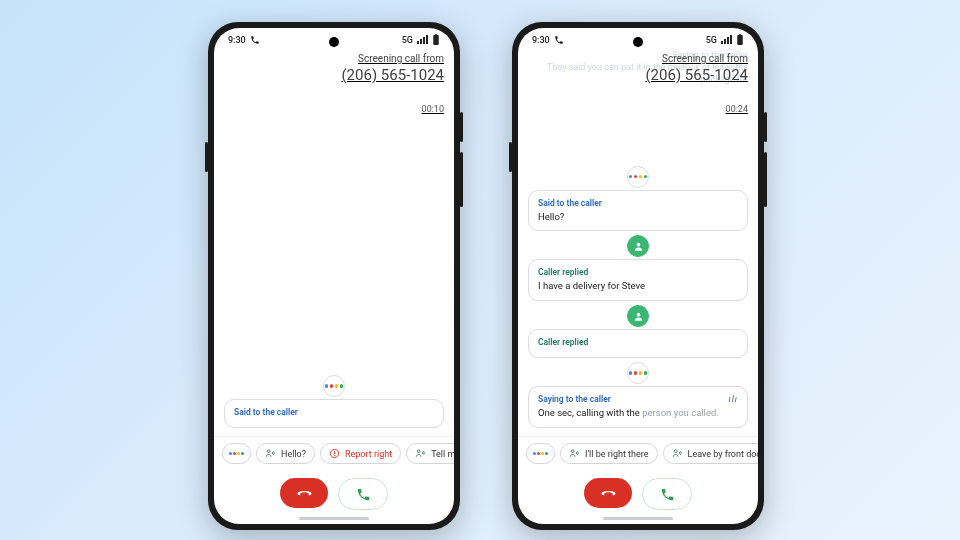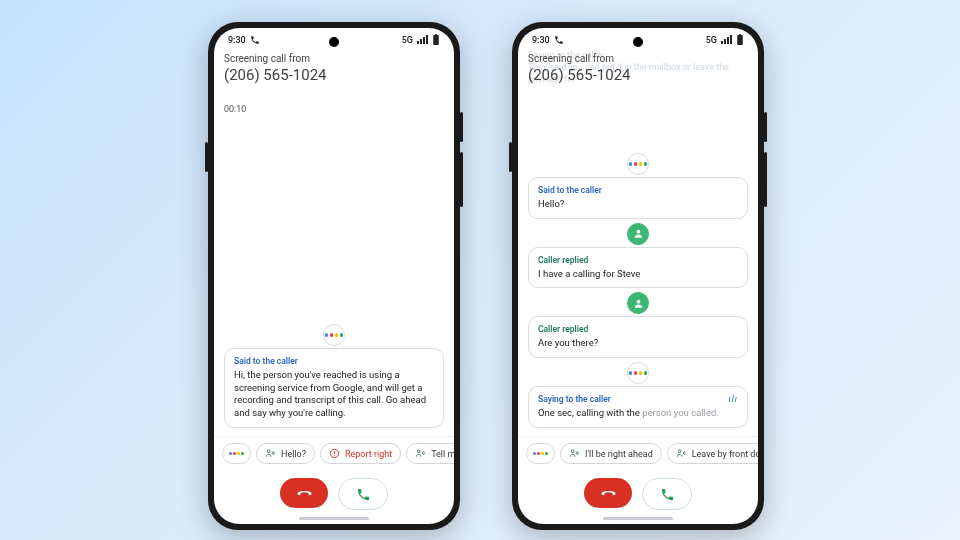--- a/index.html
+++ b/index.html
@@ -18,21 +18,21 @@
     overflow:hidden;display:flex;flex-direction:column;}
   .camera{position:absolute;top:9px;left:50%;transform:translateX(-50%);width:10px;height:10px;
     border-radius:50%;background:#000;z-index:10;}
   .status-bar{display:flex;justify-content:space-between;align-items:center;
     padding:6px 14px 2px;font-size:9px;font-weight:500;color:#222;}
   .status-left,.status-right{display:flex;align-items:center;gap:4px;}
   .sig{display:inline-flex;align-items:flex-end;gap:1px;}
   .sig i{display:block;width:2px;background:#222;}
   .sig i:nth-child(1){height:3px;}.sig i:nth-child(2){height:5px;}
   .sig i:nth-child(3){height:7px;}.sig i:nth-child(4){height:9px;}
-  .header{text-align:left;padding:6px 10px 4px;flex-shrink:0;}
+  .header{text-align:right;padding:6px 10px 4px;flex-shrink:0;text-decoration:underline;}
   .header .line1{font-size:10px;color:#444;}
   .header .line2{font-size:15px;color:#404040;margin-top:2px;}
   .header .line3{font-size:9px;color:#555;margin-top:20px;}
   .content{flex:1;position:relative;overflow:hidden;}
   .content-inner{position:absolute;left:0;right:0;bottom:0;padding:0 10px;}
   .card{border:1px solid #d9dde2;border-radius:10px;padding:7px 9px;margin:6px 0 8px;
     background:#fff;position:relative;}
   .card-title{font-size:8.5px;font-weight:600;color:#2b66c0;margin-bottom:3px;}
   .card-title.replied{color:#1f7a62;}
   .card-body{font-size:9.5px;color:#222;line-height:1.35;}
@@ -118,21 +118,20 @@
           <div class="badge">
             <span class="assistant-dots">
                 <i></i>
                 <i></i>
                 <i></i>
                 <i></i>
               </span>
           </div>
           <div class="card">
             <div class="card-title">Said to the caller</div>
-            <div class="card-body">Hi, the person you've reached is using a screening service from Google, and will get a recording and transcript of this call. Go ahead and say why you're calling.</div>
           </div>
         </div>
       </div>
 
       <div class="chip-row">
         <div class="chip assist">
           <span class="tiny-assist">
               <i></i>
               <i></i>
               <i></i>
@@ -210,20 +209,21 @@
         </div>
       </div>
 
       <div class="header" style="position:relative;">
         <div class="ghost-text">
           <span>Saying to the caller</span><br>
           <span>They said you can put it in the mailbox or leave the package for</span>
         </div>
         <div class="line1" style="position:relative;">Screening call from</div>
         <div class="line2" style="position:relative;">(206) 565-1024</div>
+        <div class="line3" style="position:relative;">00:24</div>
       </div>
 
       <div class="content">
         <div class="content-inner">
           <div class="badge">
             <span class="assistant-dots">
                 <i></i>
                 <i></i>
                 <i></i>
                 <i></i>
@@ -235,32 +235,31 @@
           </div>
 
           <div class="badge caller">
             <svg class="person-icon" viewBox="0 0 24 24">
                 <circle cx="12" cy="8" r="4"></circle>
                 <path d="M4 20c0-4 4-6 8-6s8 2 8 6v1H4z"></path>
               </svg>
           </div>
           <div class="card">
             <div class="card-title replied">Caller replied</div>
-            <div class="card-body">I have a calling for Steve</div>
+            <div class="card-body">I have a delivery for Steve</div>
           </div>
 
           <div class="badge caller">
             <svg class="person-icon" viewBox="0 0 24 24">
                 <circle cx="12" cy="8" r="4"></circle>
                 <path d="M4 20c0-4 4-6 8-6s8 2 8 6v1H4z"></path>
               </svg>
           </div>
           <div class="card">
             <div class="card-title replied">Caller replied</div>
-            <div class="card-body">Are you there?</div>
           </div>
 
           <div class="badge">
             <span class="assistant-dots">
                 <i></i>
                 <i></i>
                 <i></i>
                 <i></i>
               </span>
           </div>
@@ -280,21 +279,21 @@
               <i></i>
               <i></i>
             </span>
         </div>
         <div class="chip">
           <svg viewBox="0 0 24 24" fill="none" stroke="#3c7a5a" stroke-width="2">
               <circle cx="8" cy="7" r="3"></circle>
               <path d="M3 19c0-3 2.5-5 5-5s5 2 5 5"></path>
               <path d="M16 9c1 1 1 3 0 4M18.5 7c2 2 2 6 0 8"></path>
             </svg>
-          <span>I'll be right ahead</span>
+          <span>I'll be right there</span>
         </div>
         <div class="chip">
           <svg viewBox="0 0 24 24" fill="none" stroke="#3c7a5a" stroke-width="2">
               <circle cx="8" cy="7" r="3"></circle>
               <path d="M3 19c0-3 2.5-5 5-5s5 2 5 5"></path>
               <path d="M16 9c1 1 1 3 0 4M18.5 7c2 2 2 6 0 8"></path>
             </svg>
           <span>Leave by front door</span>
         </div>
       </div>

